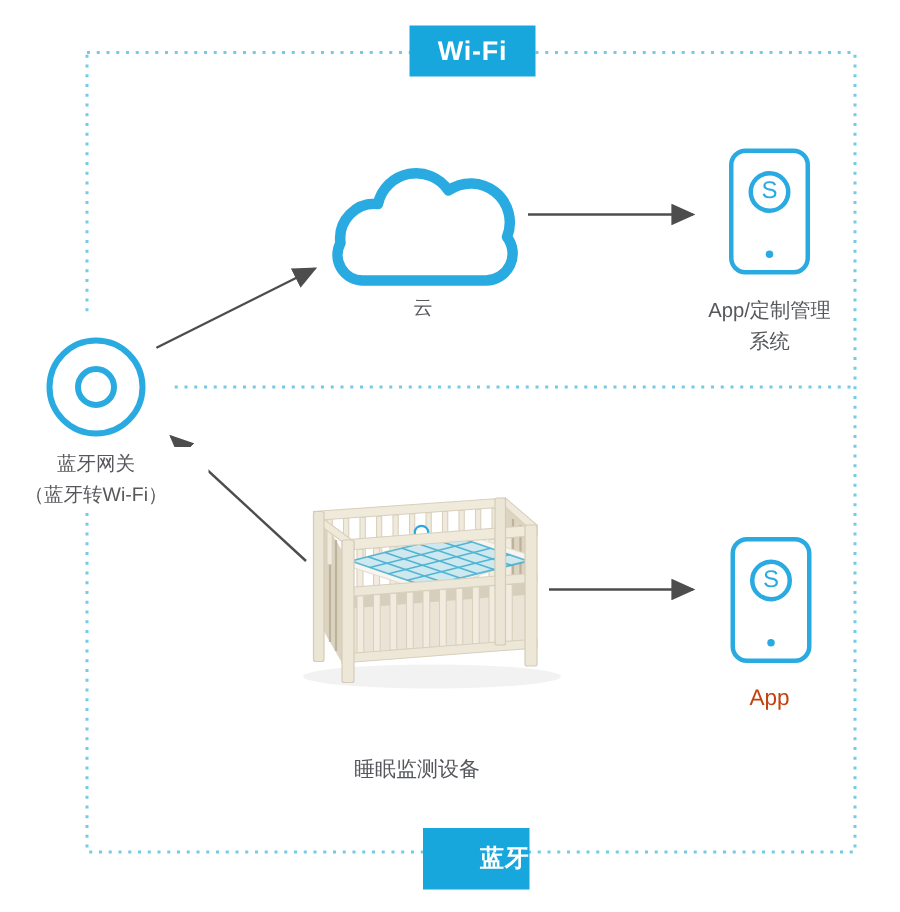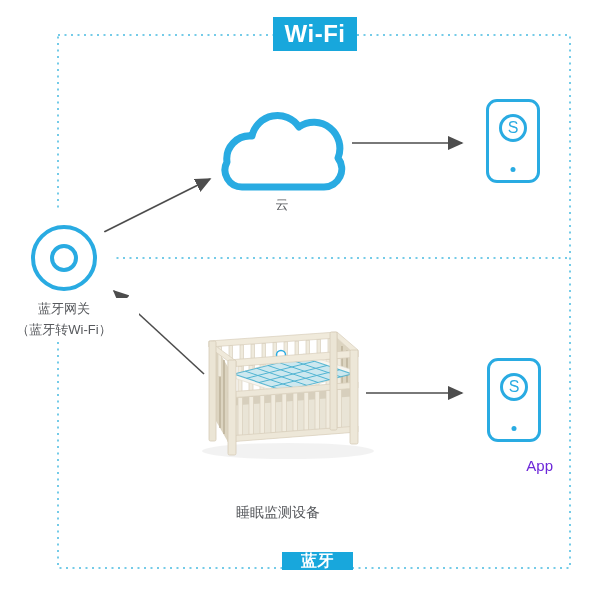--- a/index.html
+++ b/index.html
@@ -7,22 +7,22 @@
     position:relative;width:600px;height:608px;background:#ffffff;
     font-family:"Liberation Sans", sans-serif;overflow:hidden;
   }
   .layer{position:absolute;left:0;top:0;}
   
   .zone-badge{
     position:absolute;background:#18A7DC;color:#ffffff;
     display:flex;align-items:center;justify-content:center;
     font-weight:bold;z-index:4;letter-spacing:.5px;
   }
-  .badge-wifi{left:273px;top:17px;width:84px;height:34px;font-size:24px;}
-  .badge-bt{left:282px;top:552px;width:71px;height:18px;font-size:16px;}
+  .badge-wifi{left:273px;top:17px;width:84px;height:34px;font-size:18px;}
+  .badge-bt{left:282px;top:552px;width:71px;height:41px;font-size:16px;justify-content:flex-end;}
   
   .phone{
     position:absolute;width:54px;height:84px;background:#ffffff;
     border:3px solid #29ABE2;border-radius:11px;box-sizing:border-box;z-index:3;
   }
   .phone .logo-circle{
     position:absolute;left:50%;top:12px;transform:translateX(-50%);
     width:28px;height:28px;border:3px solid #29ABE2;border-radius:50%;
     box-sizing:border-box;display:flex;align-items:center;justify-content:center;
     color:#29ABE2;font-size:16px;font-weight:500;
@@ -45,21 +45,21 @@
     border:4px solid #29ABE2;box-sizing:border-box;z-index:3;
   }
   
   .lbl{
     position:absolute;color:#56585C;text-align:center;z-index:3;line-height:21px;
   }
   .lbl-cloud{left:252px;top:194px;width:60px;font-size:13px;}
   .lbl-mgmt{left:443px;top:196px;width:140px;font-size:13.5px;}
   .lbl-gateway{left:-11px;top:298px;width:150px;font-size:13px;background:#ffffff;}
   .lbl-device{left:198px;top:462px;width:160px;font-size:14px;margin-top:40px;}
-  .lbl-app{left:473px;top:455px;width:80px;font-size:15px;color:#6d28d9;text-align:right;}
+  .lbl-app{left:473px;top:455px;width:80px;font-size:15px;color:#c2410c;}
 </style>
 </head>
 <body>
 
 <div class="canvas">
 
   <svg class="layer" width="600" height="608" viewBox="0 0 600 608">
     <defs>
       <marker id="arrh" markerWidth="11" markerHeight="9" refX="9" refY="4.5" orient="auto">
         <path d="M0,0 L10,4.5 L0,9 z" fill="#4D4D4D"></path>
@@ -189,20 +189,24 @@
 
   <div class="phone" style="left:487px;top:358px;">
     <div class="logo-circle">
       <span>S</span>
     </div>
     <div class="home-dot"></div>
   </div>
 
   <div class="lbl lbl-cloud">云</div>
 
+  <div class="lbl lbl-mgmt">
+    <div>App/定制管理</div>
+    <div>系统</div>
+  </div>
 
   <div class="lbl lbl-gateway">
     <div>蓝牙网关</div>
     <div>（蓝牙转Wi-Fi）</div>
   </div>
 
   <div class="lbl lbl-device">睡眠监测设备</div>
 
   <div class="lbl lbl-app">App</div>
 

